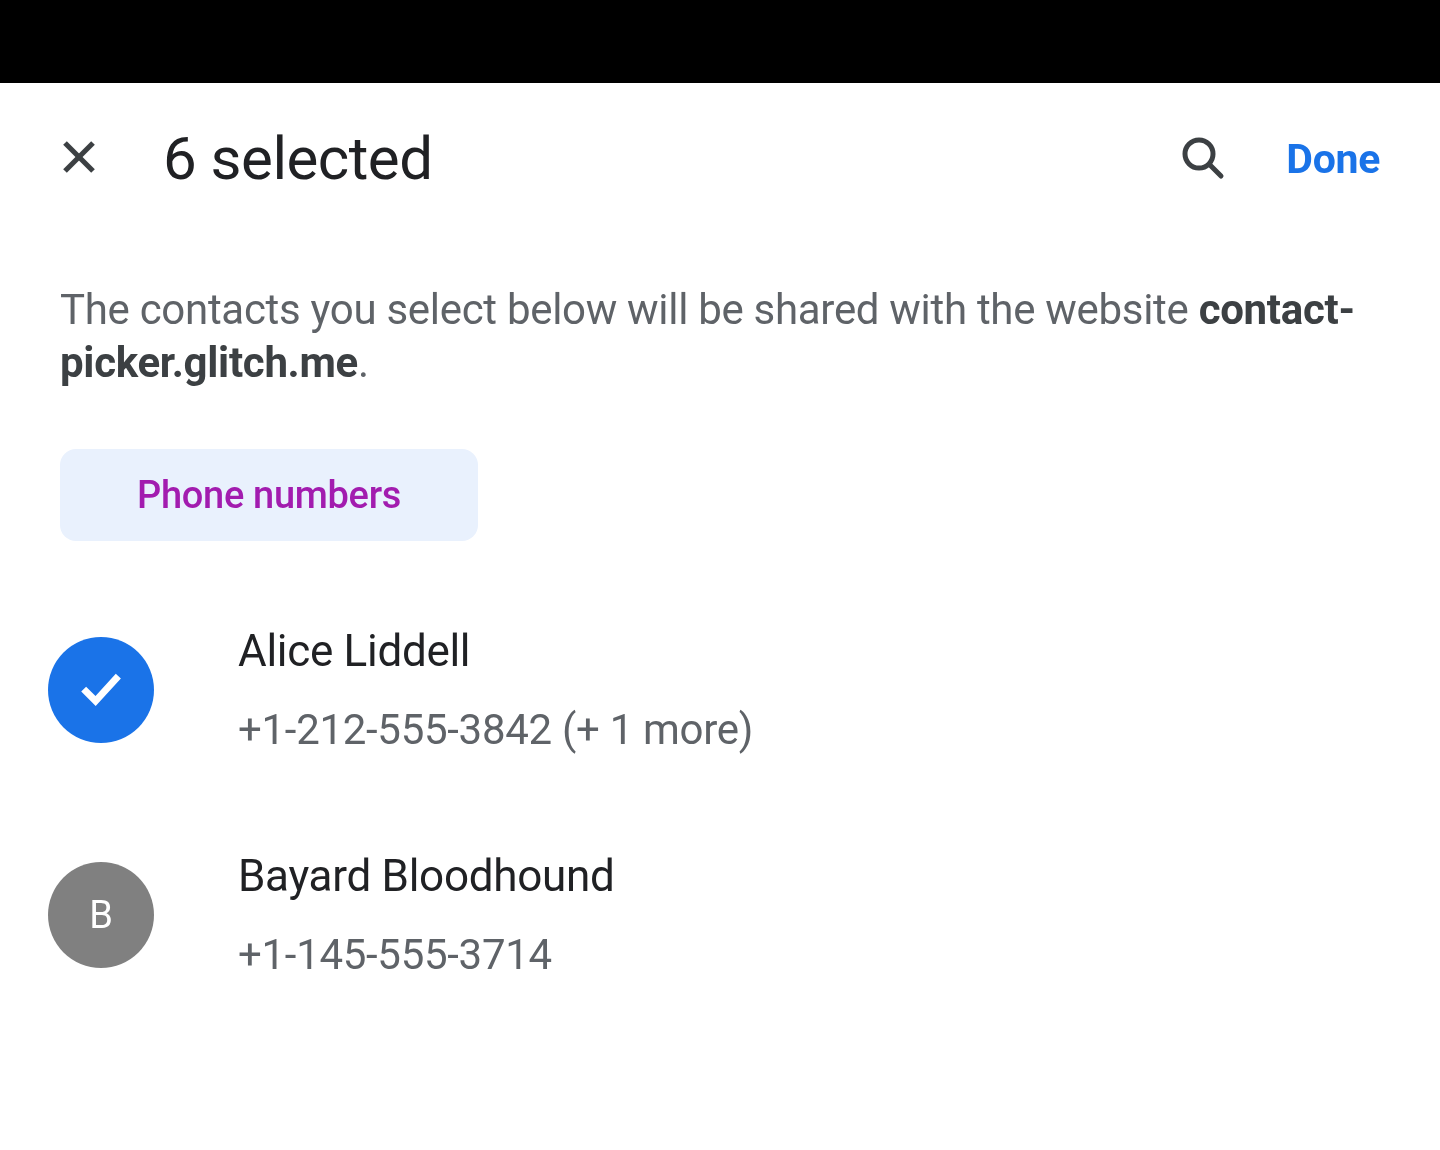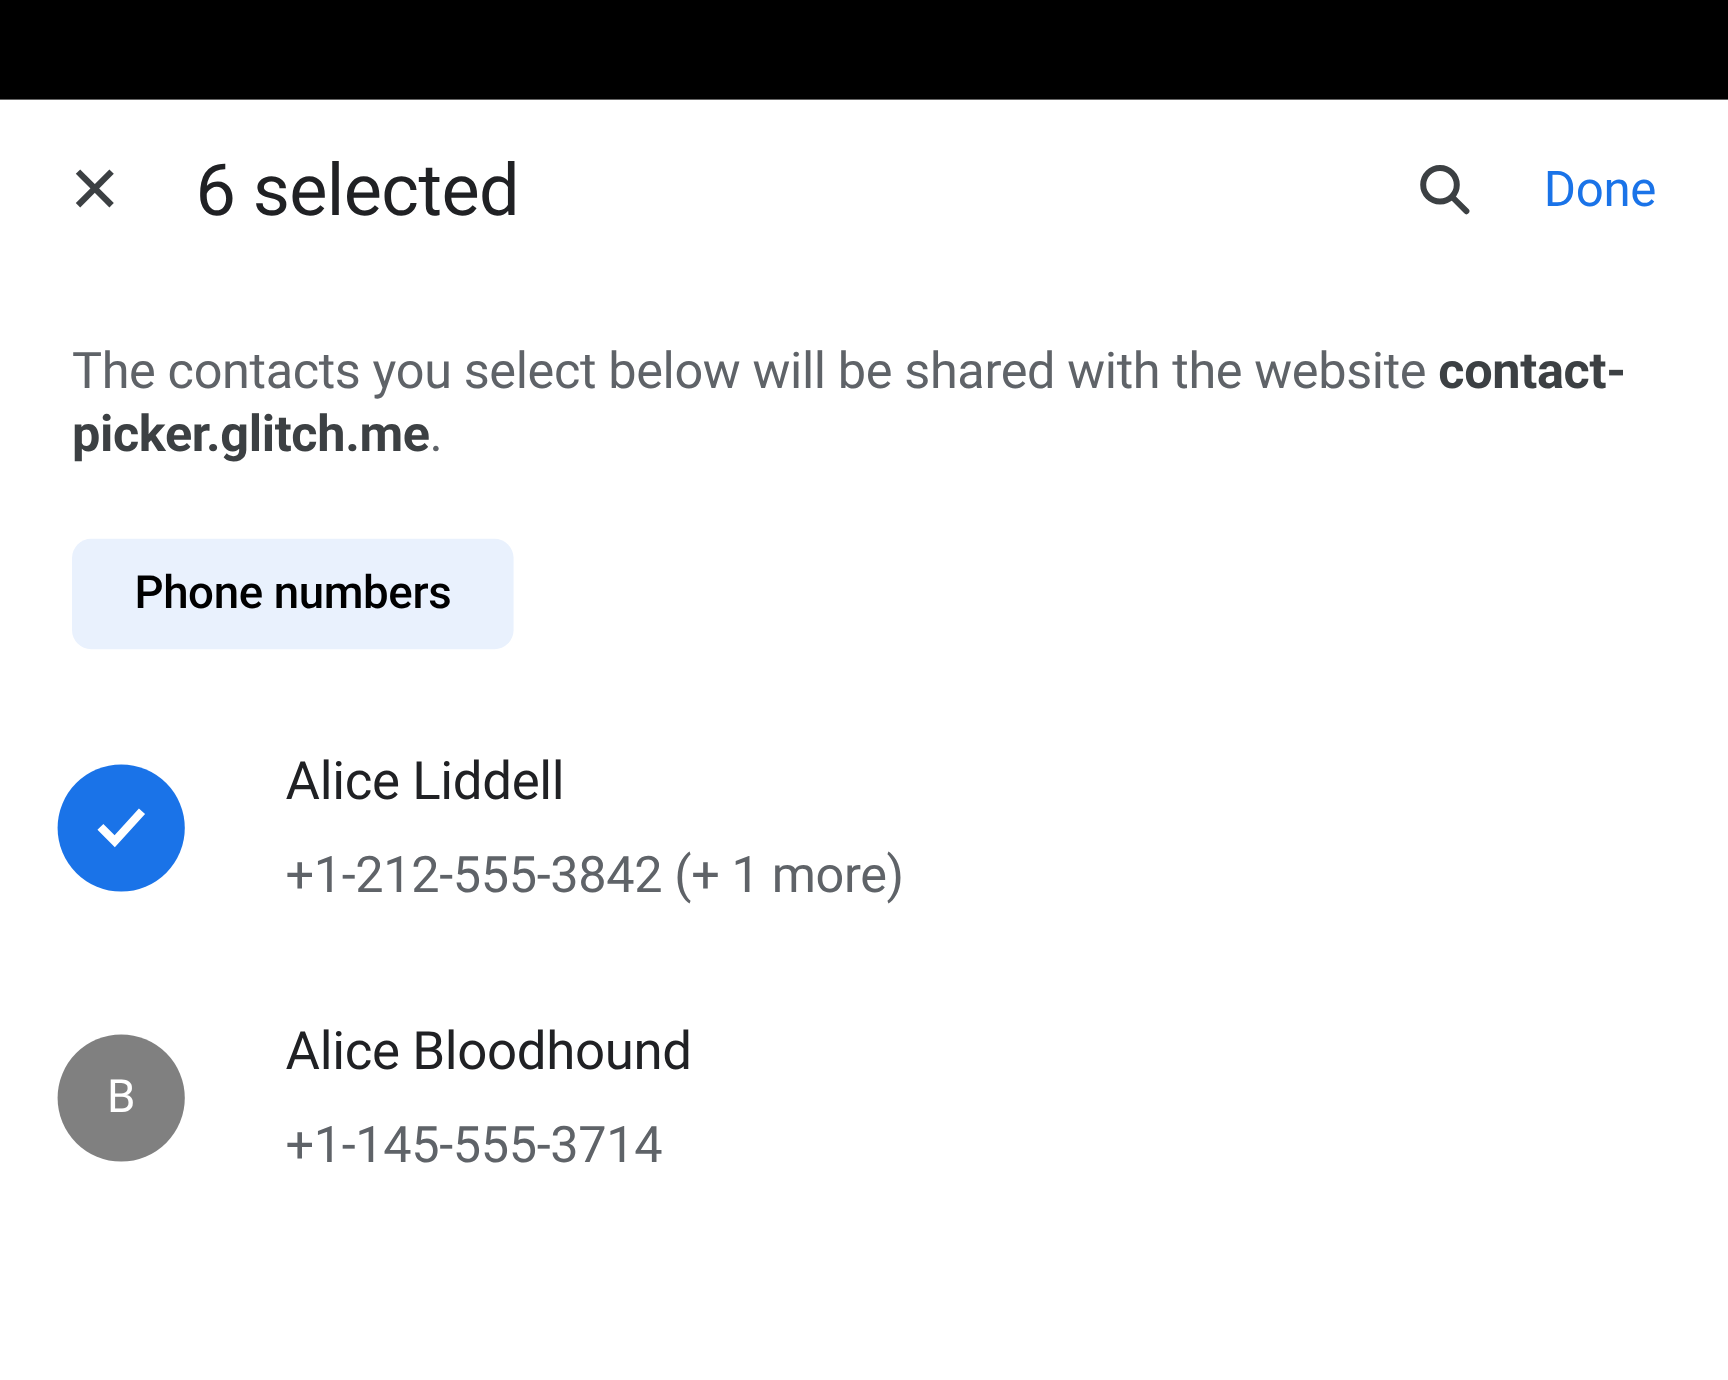--- a/index.html
+++ b/index.html
@@ -54,21 +54,21 @@
       align-items: center;
       justify-content: center;
     }
     .search-btn svg {
       width: 48px;
       height: 48px;
     }
     .done-btn {
       font-size: 41px;
       color: #1a73e8;
-      font-weight: 400;
+      font-weight: 700;
       cursor: pointer;
       letter-spacing: -0.3px;
     }
     .description {
       padding: 50px 60px 0 60px;
       font-size: 42px;
       color: #5f6368;
       line-height: 1.25;
       font-weight: 400;
       letter-spacing: -0.3px;
@@ -76,24 +76,24 @@
     .description-domain {
       font-weight: 700;
       color: #3c4043;
     }
     .chip-row {
       padding: 60px 60px 0 60px;
     }
     .chip {
       display: inline-block;
       background: #e9f1fd;
-      color: #000000;
+      color: #a21caf;
       font-size: 38px;
       font-weight: 500;
-      padding: 24px 52px;
+      padding: 24px 77px;
       border-radius: 16px;
       cursor: pointer;
       letter-spacing: -0.3px;
     }
     .contacts {
       padding: 60px 60px 0 48px;
     }
     .contact-item {
       display: flex;
       align-items: center;
@@ -191,18 +191,18 @@
     </div>
     <div class="contact-text">
       <div class="contact-name">Alice Liddell</div>
       <div class="contact-phone">+1-212-555-3842 (+ 1 more)</div>
     </div>
   </div>
 
   <div class="contact-item">
     <div class="avatar avatar-letter">B</div>
     <div class="contact-text">
-      <div class="contact-name">Alice Bloodhound</div>
+      <div class="contact-name">Bayard Bloodhound</div>
       <div class="contact-phone">+1-145-555-3714</div>
     </div>
   </div>
 
 </div>
 
 </body></html>

